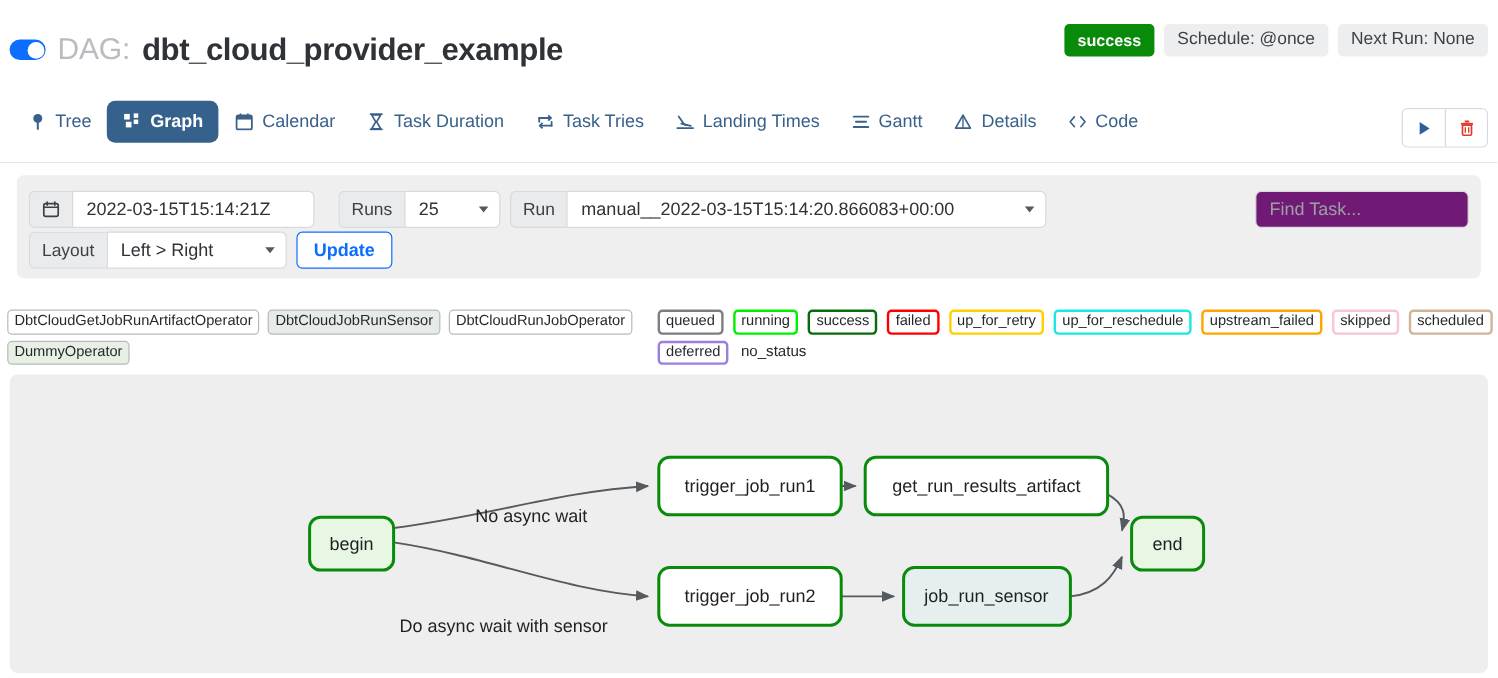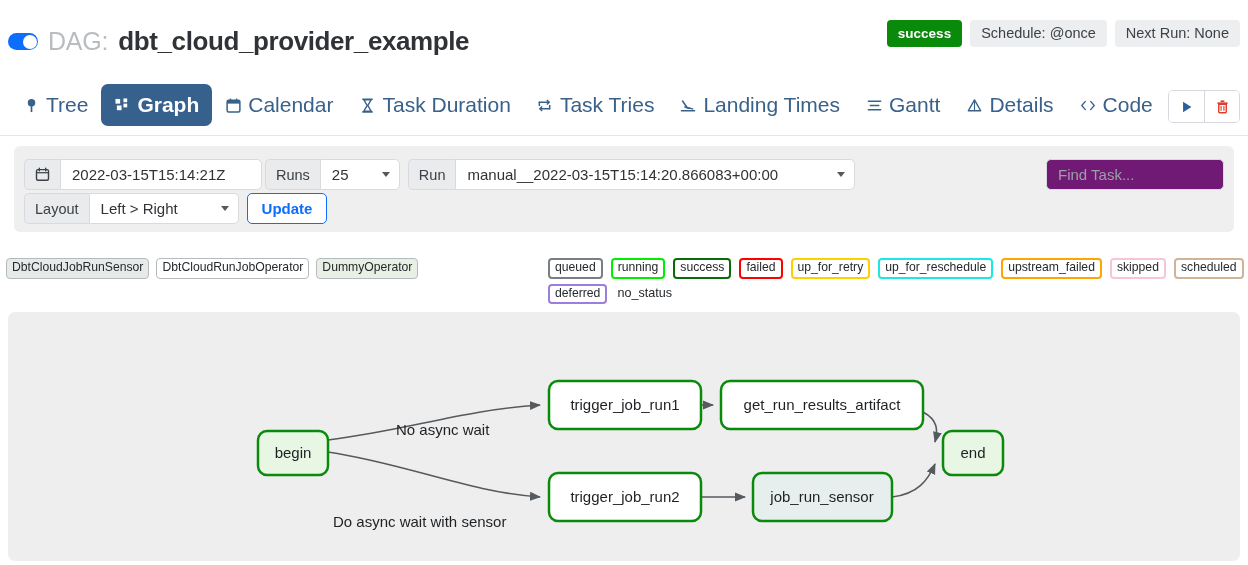--- a/index.html
+++ b/index.html
@@ -63,21 +63,21 @@
     position: absolute; left: 0; top: 78px; width: 1248px; height: 58px;
     border-bottom: 1px solid #e3e5e8;
   }
   .tabs {
     position: absolute; left: 10px; top: 6px;
     display: flex; align-items: center; gap: 0px;
   }
   .tab {
     display: flex; align-items: center; gap: 7px;
     padding: 9px 13px; border-radius: 7px;
-    font-size: 21px; color: #39618a; cursor: pointer; white-space: nowrap;
+    font-size: 15px; color: #39618a; cursor: pointer; white-space: nowrap;
   }
   .tab.active { background: #35618c; color: #ffffff; font-weight: 600; }
   .tab .ico { display: inline-flex; align-items: center; justify-content: center;
     width: 16px; height: 16px; flex: none; }
   .tab svg { display: block; }
 
   .tab-actions {
     position: absolute; right: 8px; top: 12px;
     display: flex; border: 1px solid #d5d8dc; border-radius: 5px; overflow: hidden;
     background: #fff;
@@ -331,21 +331,21 @@
         <span class="addon left">
           <svg width="15" height="15" viewBox="0 0 16 16">
             <rect x="1.6" y="2.8" width="12.8" height="11.4" rx="1.6" fill="none" stroke="#3b4146" stroke-width="1.5"></rect>
             <path d="M1.6 6.1 h12.8" stroke="#3b4146" stroke-width="1.3"></path>
             <path d="M4.6 1.4 v2.6 M11.4 1.4 v2.6" stroke="#3b4146" stroke-width="1.5" stroke-linecap="round"></path>
           </svg>
         </span>
         <span class="inp rounded-r" style="width:202px">2022-03-15T15:14:21Z</span>
       </div>
 
-      <div class="grp" style="margin-left:3px">
+      <div class="grp" style="margin-left:20px">
         <span class="addon left">Runs</span>
         <span class="sel rounded-r" style="width:80px">
           <span>25</span>
           <span class="caret"></span>
         </span>
       </div>
 
       <div class="grp" style="margin-left:8px">
         <span class="addon left">Run</span>
         <span class="sel rounded-r" style="width:400px">
@@ -364,20 +364,21 @@
         </span>
       </div>
       <div class="btn-outline">Update</div>
     </div>
 
     <div class="find-task">Find Task...</div>
   </div>
 
   <div class="legend">
     <div class="legend-ops">
+      <span class="chip" style="background:#ffffff">DbtCloudGetJobRunArtifactOperator</span>
       <span class="chip" style="background:#e6ebea">DbtCloudJobRunSensor</span>
       <span class="chip" style="background:#ffffff">DbtCloudRunJobOperator</span>
       <span class="chip" style="background:#e8efe4">DummyOperator</span>
     </div>
     <div class="legend-states">
       <span class="chip state" style="border-color:#7b7f83">queued</span>
       <span class="chip state" style="border-color:#00ee00">running</span>
       <span class="chip state" style="border-color:#0a6b0a">success</span>
       <span class="chip state" style="border-color:#ff0000">failed</span>
       <span class="chip state" style="border-color:#ffd000">up_for_retry</span>

